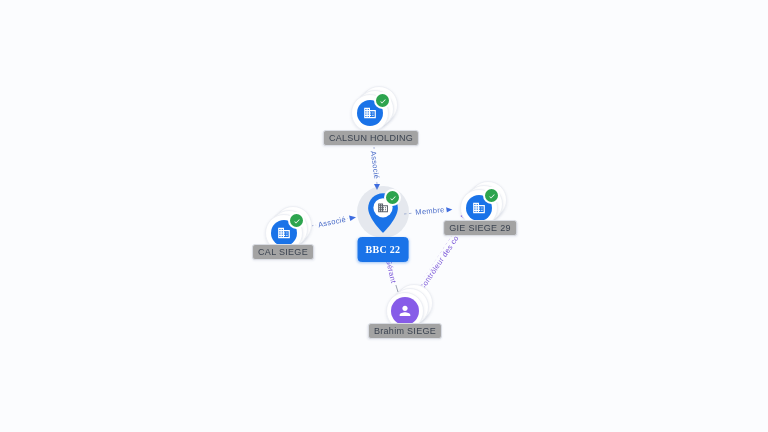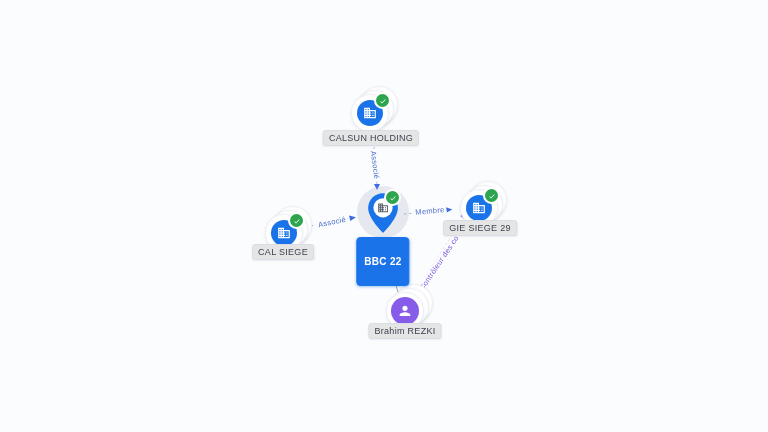--- a/index.html
+++ b/index.html
@@ -67,32 +67,33 @@
   .pin-wrap{position:absolute;z-index:4;width:34px;height:44px;}
   .pin-wrap svg.pin{width:34px;height:44px;display:block;}
   .pin-wrap .badge{right:-1px;top:-2px;}
 
   
   .nlabel{
     position:absolute;z-index:5;
     transform:translateX(-50%);
     font-size:9px;color:#3b4350;
     letter-spacing:.3px;
-    background:#e5e5e5;
+    background:#a3a3a3;
     border:1px solid #dadde4;
     border-radius:3px;
     padding:2px 5px;
     white-space:nowrap;
     box-shadow:0 1px 2px rgba(40,55,100,.08);
   }
   .nlabel.selected{
     background:#1a73e8;border-color:#1a73e8;color:#fff;
     font-weight:bold;font-size:10px;
-    border-radius:4px;padding:18px 7px;
+    border-radius:4px;padding:6px 7px;
     box-shadow:0 1px 3px rgba(26,115,232,.4);
+    font-family:Liberation Serif, serif;
   }
 </style>
 </head>
 <body>
 
 <div class="canvas">
 
   <svg class="edges" width="768" height="432">
 
     <line x1="374" y1="147" x2="377" y2="184" stroke="#aab6db" stroke-width="1" stroke-dasharray="2.5,2.5"></line>
@@ -175,21 +176,21 @@
     <div class="ghost g2"></div>
     <div class="ghost g1"></div>
     <div class="card">
       <span class="icon-circle purple">
         <svg viewBox="0 0 24 24">
             <path fill="#fff" d="M12 12c2.21 0 4-1.79 4-4s-1.79-4-4-4-4 1.79-4 4 1.79 4 4 4zm0 2c-2.67 0-8 1.34-8 4v1.5h16V18c0-2.66-5.33-4-8-4z"></path>
           </svg>
       </span>
     </div>
   </div>
-  <div class="nlabel" style="left:405px;top:323px;">Brahim REZKI</div>
+  <div class="nlabel" style="left:405px;top:323px;">Brahim SIEGE</div>
 
   <div class="halo" style="left:357px;top:186px;"></div>
   <div class="pin-wrap" style="left:366px;top:191px;">
     <svg class="pin" viewBox="0 0 24 30">
       <path fill="#1a73e8" d="M12 1C6.2 1 1.5 5.7 1.5 11.5 1.5 19 12 29 12 29s10.5-10 10.5-17.5C22.5 5.7 17.8 1 12 1z"></path>
       <circle cx="12" cy="11.3" r="6.8" fill="#fff"></circle>
       <g transform="translate(7.9,7.2) scale(0.345)">
         <path fill="#5a6069" d="M12 7V3H2v18h20V7H12zM6 19H4v-2h2v2zm0-4H4v-2h2v2zm0-4H4V9h2v2zm0-4H4V5h2v2zm4 12H8v-2h2v2zm0-4H8v-2h2v2zm0-4H8V9h2v2zm0-4H8V5h2v2zm10 12h-8v-2h2v-2h-2v-2h2v-2h-2V9h8v10zm-2-8h-2v2h2v-2zm0 4h-2v2h2v-2z"></path>
       </g>
     </svg>

